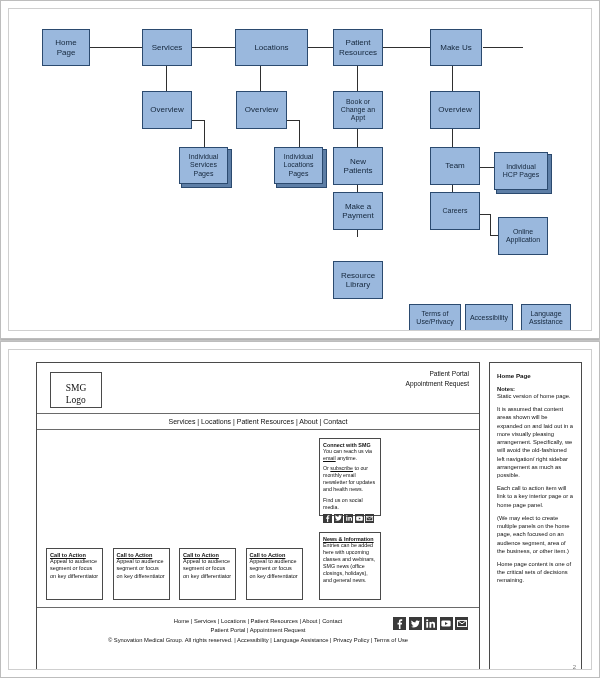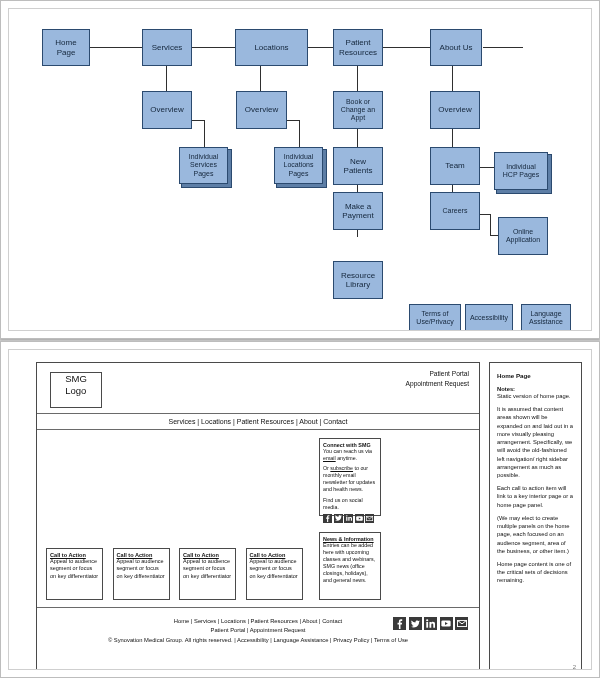--- a/index.html
+++ b/index.html
@@ -18,22 +18,22 @@
   .node.small{font-size:7px;}
   .stack{box-shadow:3px 3px 0 0 #5d7ea6, 3px 3px 0 1px #2b4a6f;}
   .conn{position:absolute;background:#2f2f2f;z-index:1;}
   .conn.h{height:1.4px;}
   .conn.v{width:1.4px;}
 
   
   .wf{position:absolute;top:12px;left:27px;width:444px;height:312px;border:1px solid #4a4a4a;box-sizing:border-box;background:#fff;}
   .wf-head{position:relative;height:51px;border-bottom:1px solid #6a6a6a;box-sizing:border-box;}
   .logo-box{position:absolute;left:13px;top:9px;width:50px;height:34px;border:1px solid #4a4a4a;
-            display:flex;flex-direction:column;align-items:center;justify-content:flex-start;
-            font-size:9.5px;line-height:1.25;color:#111;}
+            display:flex;flex-direction:column;align-items:center;justify-content:flex-end;
+            font-size:9.5px;line-height:1.25;color:#111;font-family:Liberation Serif, serif;}
   .head-links{position:absolute;right:10px;top:6px;text-align:right;font-size:6.6px;line-height:1.45;color:#111;}
   .wf-nav{height:16px;border-bottom:1px solid #6a6a6a;display:flex;align-items:center;justify-content:center;
           font-size:7px;color:#111;box-sizing:border-box;}
   .wf-body{position:relative;height:178px;border-bottom:1px solid #6a6a6a;box-sizing:border-box;}
   .intro{position:absolute;left:9px;top:8px;width:152px;}
   .intro h3{margin:0 0 7px 0;font-size:8px;font-weight:bold;color:#111;}
   .intro p{margin:0;font-size:7.3px;line-height:1.5;color:#111;}
   .graphic{position:absolute;left:176px;top:8px;width:98px;height:76px;border:1px solid #9a9a9a;overflow:hidden;}
   .graphic .lbl{position:absolute;left:0;right:0;top:7px;text-align:center;font-style:italic;font-size:8.5px;color:#9a9a9a;}
   .panel{position:absolute;border:1px solid #4a4a4a;box-sizing:border-box;}
@@ -104,21 +104,21 @@
       <span style="white-space:pre-line">Services</span>
     </div>
     <div class="node" style="left:226px;top:20px;width:73px;height:37px;">
       <span style="white-space:pre-line">Locations</span>
     </div>
     <div class="node" style="left:324px;top:20px;width:50px;height:37px;">
       <span style="white-space:pre-line">Patient
 Resources</span>
     </div>
     <div class="node" style="left:421px;top:20px;width:52px;height:37px;">
-      <span style="white-space:pre-line">About Us</span>
+      <span style="white-space:pre-line">Make Us</span>
     </div>
 
     <div class="node" style="left:133px;top:82px;width:50px;height:38px;">
       <span style="white-space:pre-line">Overview</span>
     </div>
     <div class="node" style="left:227px;top:82px;width:51px;height:38px;">
       <span style="white-space:pre-line">Overview</span>
     </div>
     <div class="node small" style="left:324px;top:82px;width:50px;height:38px;">
       <span style="white-space:pre-line">Book or

